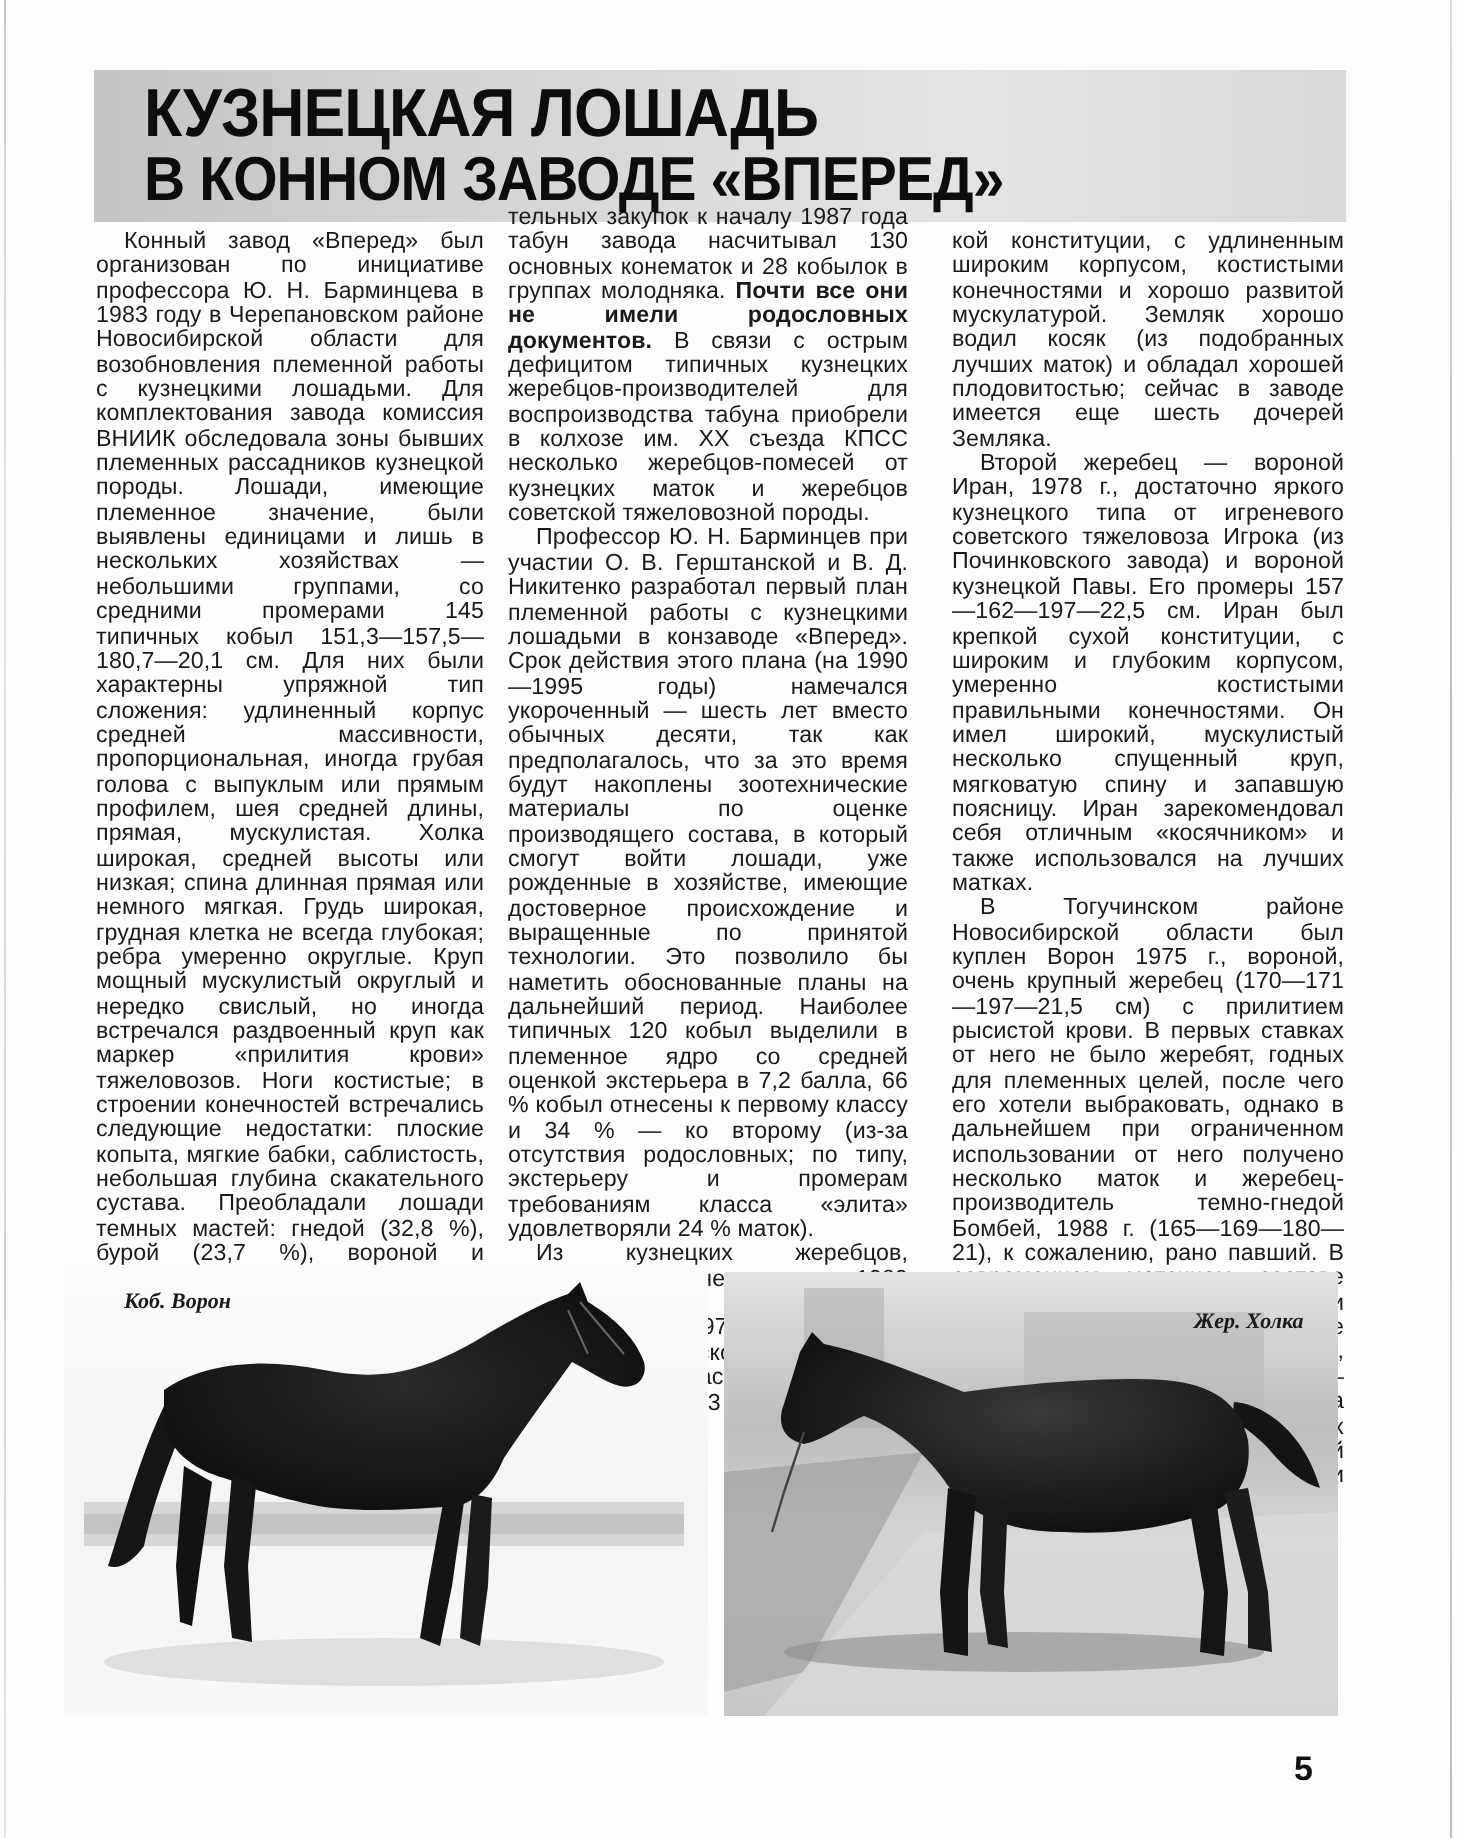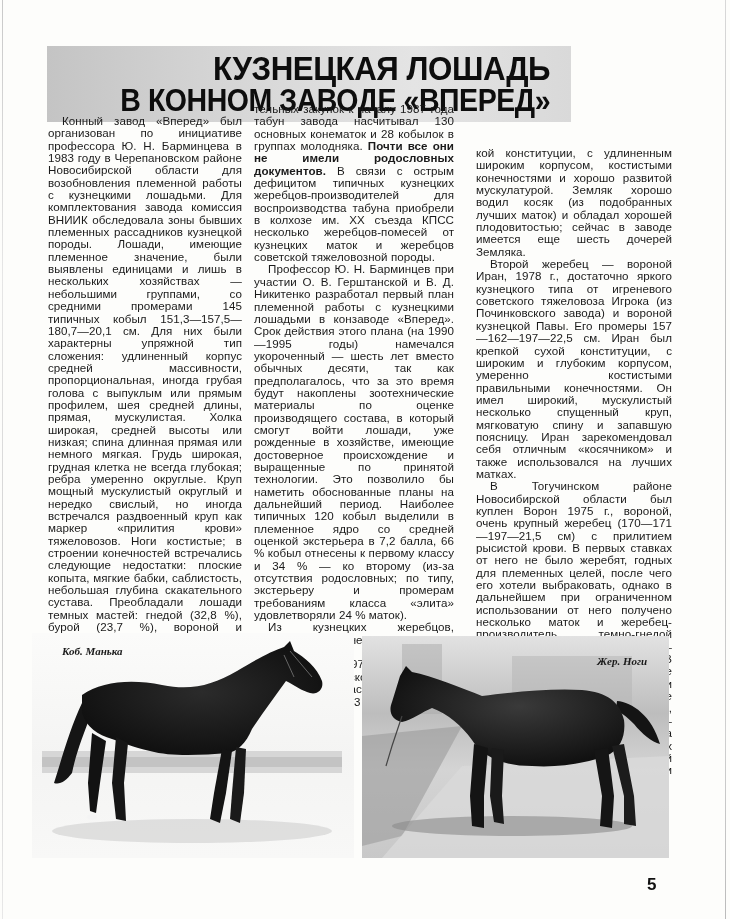--- a/index.html
+++ b/index.html
@@ -11,23 +11,23 @@
   }
   .page-edge-left {
     position: absolute; left: 2px; top: 0; width: 1px; height: 919px;
     background: linear-gradient(#c9c9c9, #e6e6e6 30%, #cfcfcf 70%, #e8e8e8);
   }
   .page-edge-right {
     position: absolute; right: 4px; top: 0; width: 1px; height: 919px;
     background: linear-gradient(#d8d8d8, #bdbdbd 40%, #cfcfcf 80%, #bbb);
   }
   .title-banner {
-    position: absolute; left: 47px; top: 46px; width: 524px; height: 76px;
+    position: absolute; left: 47px; top: 35px; width: 626px; height: 76px;
     background: linear-gradient(90deg, #c4c4c4 0%, #d6d6d6 35%, #e4e4e4 70%, #d9d9d9 100%);
-    text-align: right;
+    text-align: left;
   }
   .title-line1, .title-line2 {
     display: block;
     font-family: "Liberation Sans", sans-serif;
     font-weight: bold;
     color: #0d0d0d;
     letter-spacing: -0.5px;
     transform: scaleX(0.92);
   }
   .title-line1 { font-size: 34px; line-height: 34px; margin-top: 5px; }
@@ -40,21 +40,21 @@
     text-align: justify;
     hyphens: manual;
     color: #1a1a1a;
     letter-spacing: 0.05px;
   }
   .col p { margin: 0; text-indent: 14px; }
   .col p.cont { text-indent: 0; }
   .col b { font-weight: bold; }
   .col-1 { left: 48px; top: 115px; width: 194px; }
   .col-2 { left: 254px; top: 103px; width: 200px; }
-  .col-3 { left: 476px; top: 115px; width: 196px; margin-top: 32px; }
+  .col-3 { left: 476px; top: 115px; width: 196px; }
 
   .photo {
     position: absolute; overflow: hidden;
   }
   .photo-1 { left: 32px; top: 633px; width: 322px; height: 225px; background: #fbfbfa; }
   .photo-2 { left: 362px; top: 636px; width: 307px; height: 222px; background: #cfcfcf; }
   .photo svg { display: block; width: 100%; height: 100%; }
   .caption {
     position: absolute;
     font-family: "Liberation Serif", serif;
@@ -121,21 +121,21 @@
 
     <path d="M60 100 L56 150 L58 178 L64 180 L68 150 L74 108 Z" fill="#121212"></path>
     <path d="M84 104 L80 150 L84 186 L94 188 L92 150 L96 110 Z" fill="#161616"></path>
     <path d="M190 116 L182 160 L178 186 L188 190 L194 160 L200 118 Z" fill="#141414"></path>
     <path d="M204 114 L200 160 L198 186 L208 190 L212 160 L214 116 Z" fill="#1a1a1a"></path>
     <ellipse cx="60" cy="184" rx="5" ry="3" fill="#f4f4f4"></ellipse>
 
     <path d="M252 22 L262 44 M258 18 L280 44" stroke="#666" stroke-width="1"></path>
   </svg>
 </div>
-<span class="caption caption-1">Коб. Манька</span>
+<span class="caption caption-1">Коб. Ворон</span>
 
 <div class="photo photo-2">
   <svg viewBox="0 0 307 222" preserveAspectRatio="none">
     <defs>
       <linearGradient id="bg2" x1="0" y1="0" x2="0" y2="1">
         <stop offset="0" stop-color="#e2e2e2"></stop>
         <stop offset="0.35" stop-color="#bdbdbd"></stop>
         <stop offset="0.6" stop-color="#d4d4d4"></stop>
         <stop offset="1" stop-color="#c8c8c8"></stop>
       </linearGradient>
@@ -156,15 +156,15 @@
     <path d="M38 40 L44 30 L50 36 C70 40 100 52 120 60 C150 56 190 52 220 54 C245 56 258 66 262 84 C264 100 258 112 248 118 C230 126 200 132 170 130 C140 130 120 120 110 104 C100 90 86 78 70 72 C60 76 50 84 40 86 C30 84 26 76 30 66 Z" fill="url(#coat2)"></path>
 
     <path d="M112 108 L108 160 L110 190 L122 192 L122 160 L126 112 Z" fill="#141414"></path>
     <path d="M130 112 L128 160 L132 186 L142 188 L140 160 L142 114 Z" fill="#1a1a1a"></path>
     <path d="M232 114 L240 160 L238 190 L250 192 L252 160 L246 112 Z" fill="#151515"></path>
     <path d="M250 110 L262 160 L262 188 L274 190 L272 160 L262 108 Z" fill="#1c1c1c"></path>
 
     <path d="M40 80 L30 110 L24 130" stroke="#444" stroke-width="1.2" fill="none"></path>
   </svg>
 </div>
-<span class="caption caption-2">Жер. Ноги</span>
+<span class="caption caption-2">Жер. Холка</span>
 
 <div class="page-number">5</div>
 
 </body></html>

